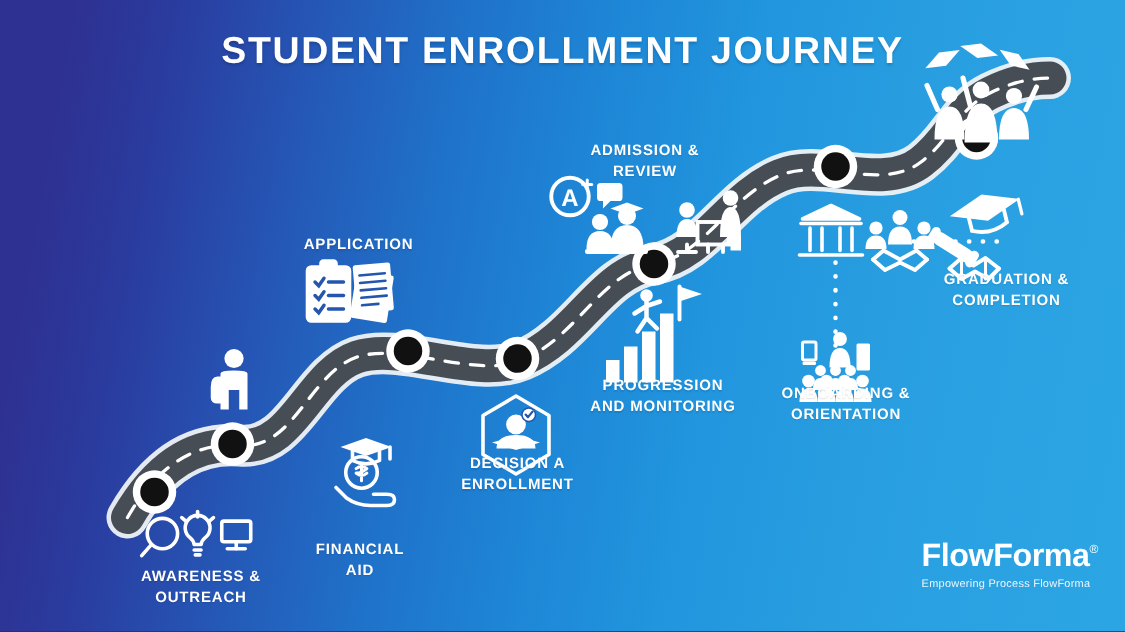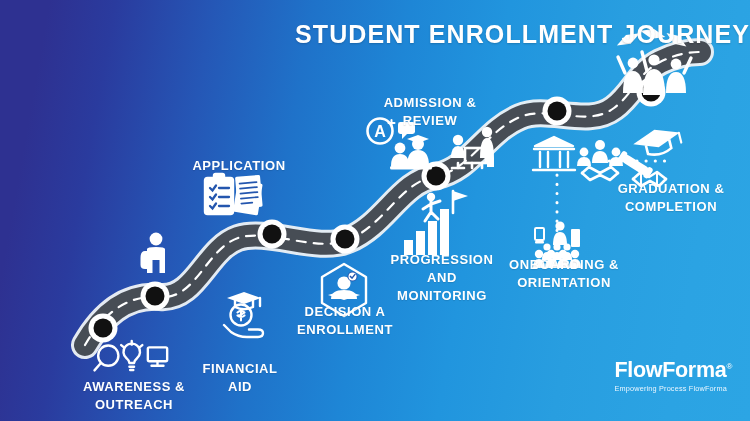--- a/index.html
+++ b/index.html
@@ -22,33 +22,33 @@
         #289ee0 76%,
         #2ba3e3 90%,
         #2ca5e4 100%);
     overflow:hidden;
   }
   #art { position:absolute; inset:0; }
 
   .title {
     position:absolute;
     top:20px; left:0; width:750px;
-    text-align:right;
+    text-align:center;
     color:#ffffff;
     font-size:25px;
     font-weight:bold;
     letter-spacing:1.1px;
     text-shadow:0 1px 2px rgba(0,0,0,.18);
     white-space:nowrap;
   }
 
   .step-label {
     position:absolute;
     color:#ffffff;
-    font-size:13px;
+    font-size:10px;
     font-weight:bold;
     letter-spacing:.55px;
     line-height:1.38;
     text-align:center;
     white-space:pre-line;
     text-shadow:0 1px 1px rgba(0,0,0,.12);
   }
 
   .logo {
     position:absolute;

